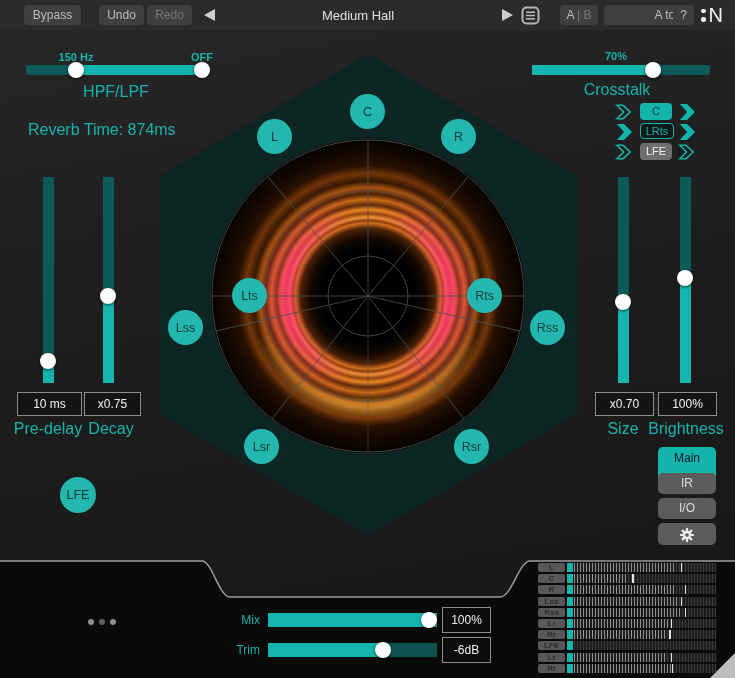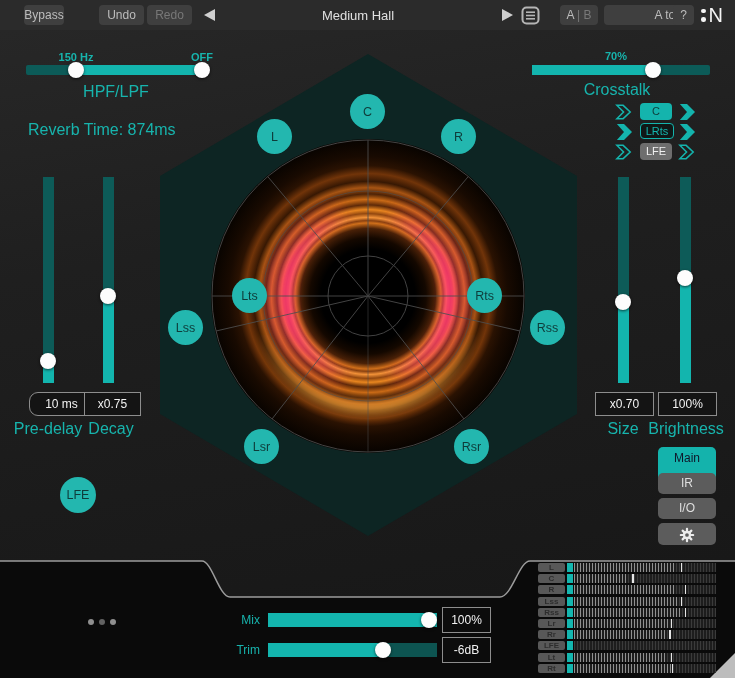--- a/index.html
+++ b/index.html
@@ -69,21 +69,21 @@
   .m-fill{position:absolute;left:0;top:0;height:100%;
           background:repeating-linear-gradient(90deg,#909090 0 1px,#1d1d1d 1px 3px);}
   .m-peak{position:absolute;top:0;width:1.5px;height:100%;background:#e6e6e6;}
 </style>
 </head>
 <body>
 
 <div id="app">
 
   <div id="topbar">
-    <div class="tbtn" style="left:24px;width:40px;">Bypass</div>
+    <div class="tbtn" style="left:24px;width:57px;">Bypass</div>
     <div class="tbtn" style="left:99px;width:45px;">Undo</div>
     <div class="tbtn dim" style="left:147px;width:45px;">Redo</div>
     <div class="tri left" style="left:204px;"></div>
     <div id="preset-name">Medium Hall</div>
     <div class="tri right" style="left:502px;"></div>
     <svg style="position:absolute;left:521px;top:6px;" width="19" height="19" viewBox="0 0 19 19">
       <rect x="1.5" y="1.5" width="16" height="16" rx="4" fill="none" stroke="#b5b5b5" stroke-width="2"></rect>
       <line x1="5" y1="6.2" x2="14" y2="6.2" stroke="#b5b5b5" stroke-width="1.6"></line>
       <line x1="5" y1="9.5" x2="14" y2="9.5" stroke="#b5b5b5" stroke-width="1.6"></line>
       <line x1="5" y1="12.8" x2="14" y2="12.8" stroke="#b5b5b5" stroke-width="1.6"></line>
@@ -217,21 +217,21 @@
     </svg>
 
   <div class="vtrack" style="left:43px;top:177px;">
     <div class="vfill" style="top:184px;height:22px;"></div>
     </div>
   <div class="knob" style="left:40px;top:353px;"></div>
   <div class="vtrack" style="left:103px;top:177px;">
     <div class="vfill" style="top:119px;height:87px;"></div>
     </div>
   <div class="knob" style="left:100px;top:288px;"></div>
-  <div class="vbox" style="left:29px;top:392px;width:63px;border-radius:9px;">10 ms</div>
+  <div class="vbox" style="left:17px;top:392px;width:63px;">10 ms</div>
   <div class="vbox" style="left:84px;top:392px;width:55px;">x0.75</div>
   <div class="teal ctr" style="left:48px;top:420px;">Pre-delay</div>
   <div class="teal ctr" style="left:111px;top:420px;">Decay</div>
 
   <div class="vtrack" style="left:618px;top:177px;">
     <div class="vfill" style="top:125px;height:81px;"></div>
     </div>
   <div class="knob" style="left:615px;top:294px;"></div>
   <div class="vtrack" style="left:680px;top:177px;">
     <div class="vfill" style="top:101px;height:105px;"></div>

